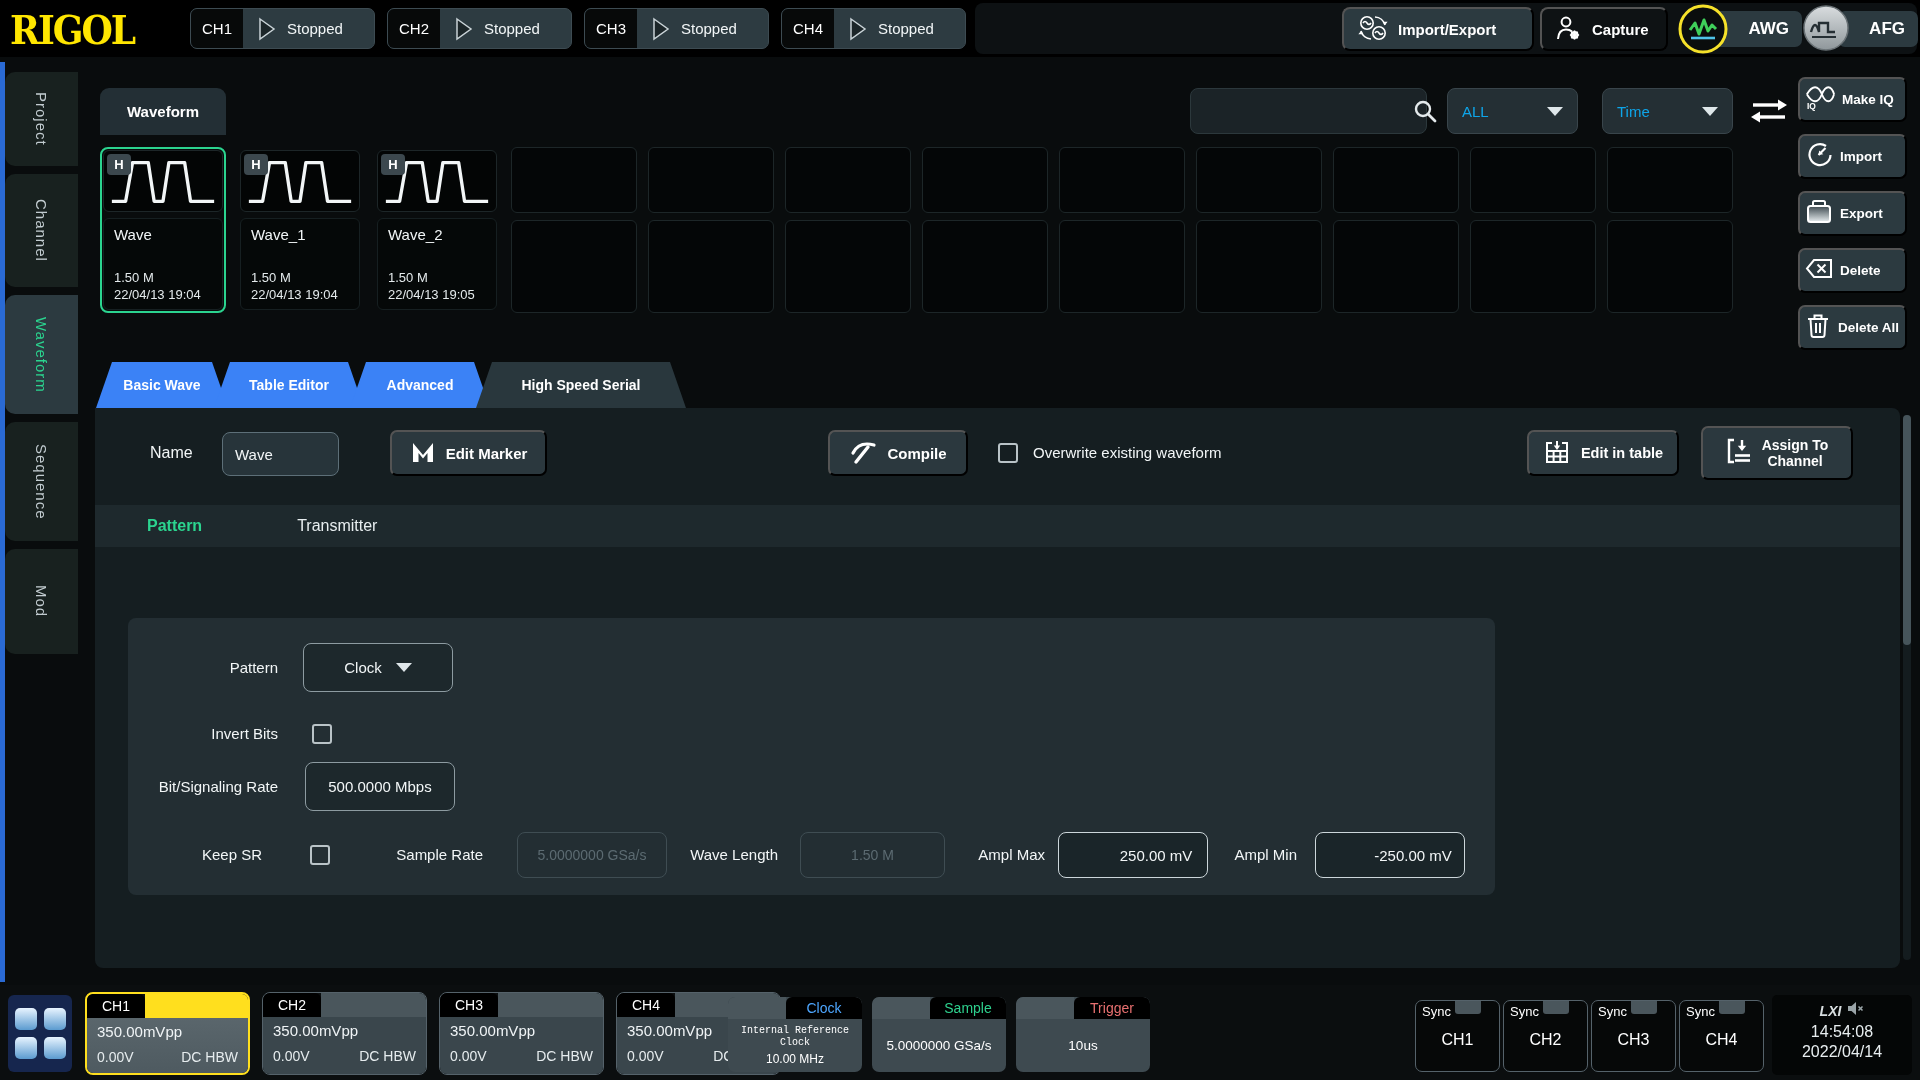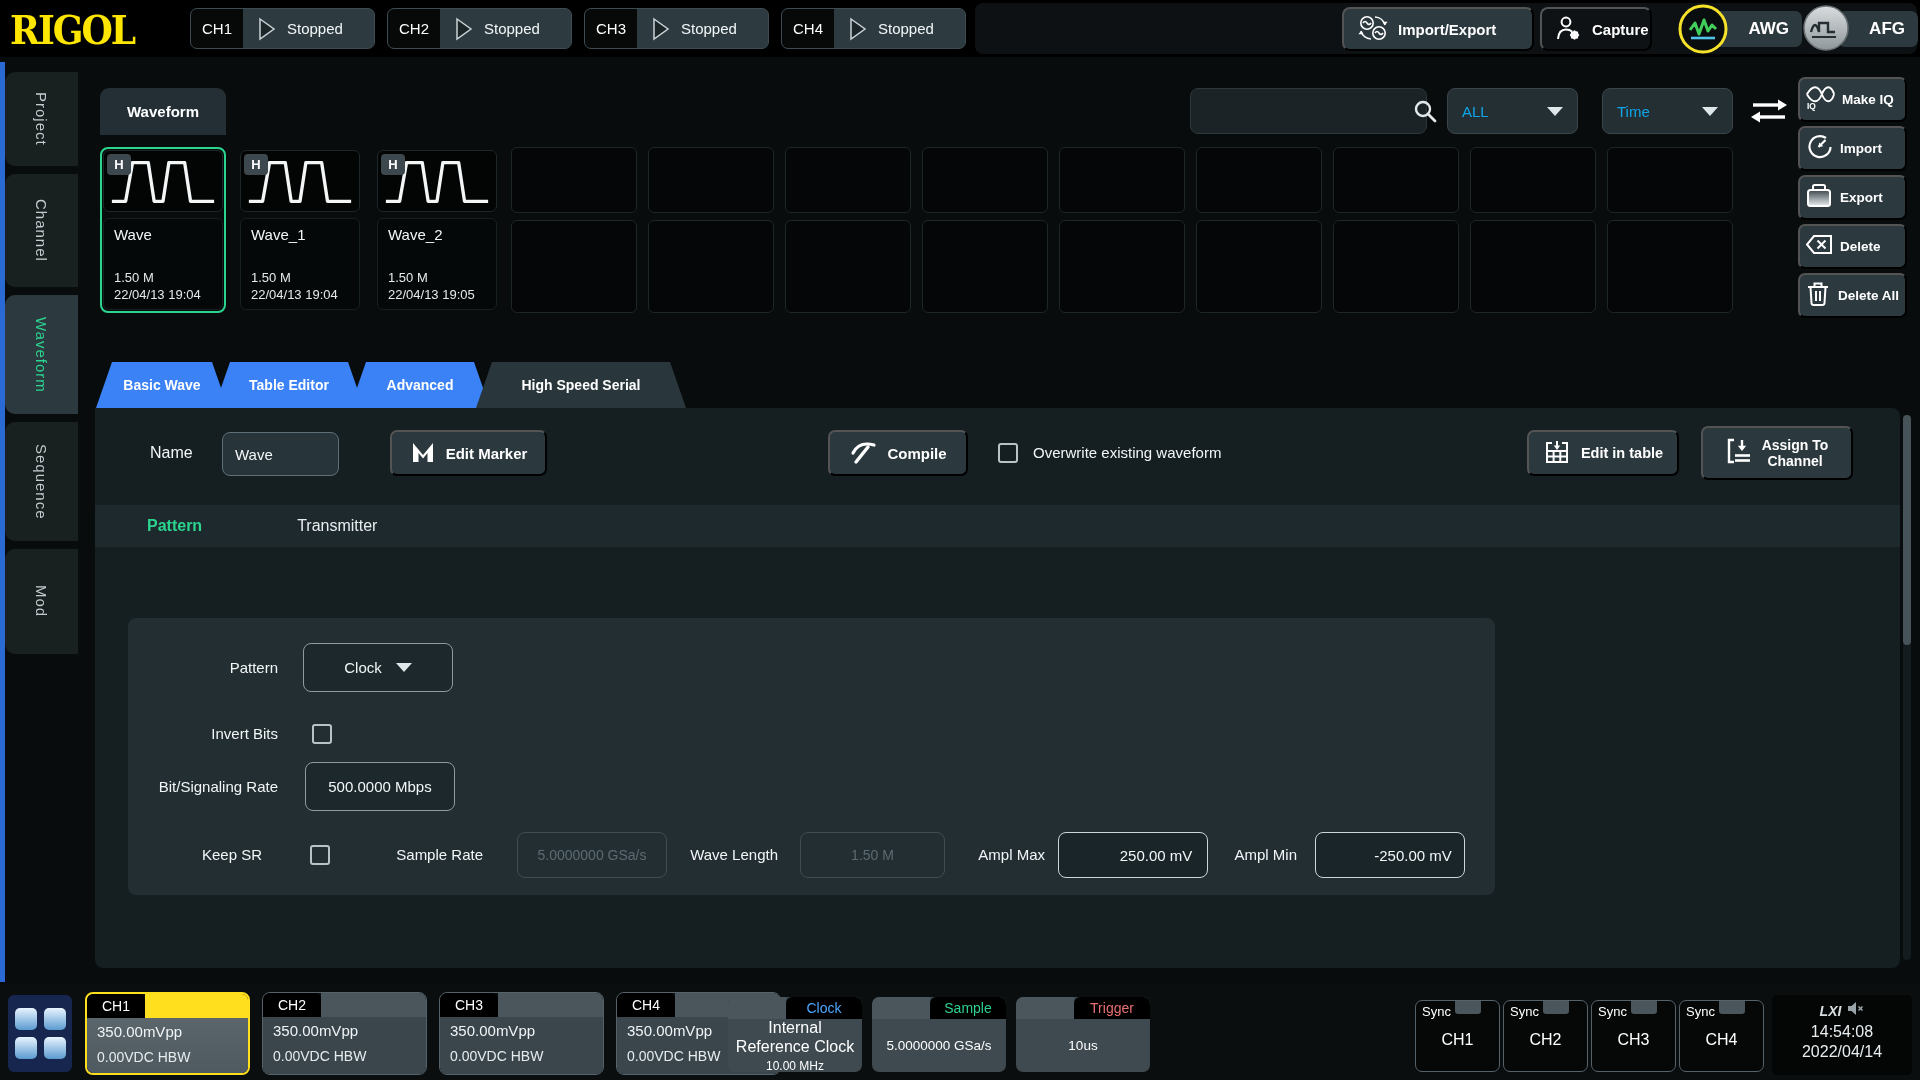--- a/index.html
+++ b/index.html
@@ -15,21 +15,21 @@
              border-radius:7px; display:flex; align-items:center; overflow:hidden; }
   .ch-chip .tag { width:52px; height:100%; background:#070909; color:#fff; font-size:15px;
                   display:flex; align-items:center; justify-content:center; }
   .ch-chip .play { margin-left:14px; display:flex; }
   .ch-chip .st { margin-left:10px; font-size:15px; color:#f2f6f7; }
   #chip1{left:190px} #chip2{left:387px} #chip3{left:584px} #chip4{left:781px}
   #tr-panel { position:absolute; left:975px; top:3px; width:942px; height:51px; background:#0d1113; border-radius:8px; }
   .top-btn { position:absolute; top:7px; height:44px; background:#2c3a40; border-radius:8px;
              display:flex; align-items:center; gap:10px; padding:0 14px; font-weight:bold; font-size:15px; color:#fff; }
   #btn-impexp { left:1342px; width:192px; }
-  #btn-capture { left:1540px; width:112px; background:#0e1214;text-align:right; }
+  #btn-capture { left:1540px; width:128px; background:#0e1214;text-align:right; }
   .inst-chip { position:absolute; top:11px; height:36px; background:#2c3a40; border-radius:7px;
                color:#fff; font-weight:bold; font-size:17px; display:flex; align-items:center; justify-content:flex-end; padding-right:13px; }
   #awg-chip { left:1712px; width:90px; }
   #afg-chip { left:1838px; width:80px; }
   .inst-circle { position:absolute; top:3px; }
 
   
   #blue-line { position:absolute; left:0; top:62px; width:5px; height:920px; background:#2a6ad4; }
   .side-tab { position:absolute; left:5px; width:73px; background:#18211f; border-radius:10px 0 0 10px;
               color:#c2ccd0; writing-mode:vertical-rl; text-align:center; font-size:15px; letter-spacing:1px;
@@ -46,21 +46,21 @@
                 border:1px solid #2c383c; border-radius:8px; display:flex; align-items:center; }
   #search-box input { flex:1; background:transparent; border:none; outline:none; color:#e8eef0;
                       font-size:15px; padding:0 8px 0 14px; font-family:inherit; }
   .dd { position:absolute; top:88px; height:46px; background:#242f34; border:1px solid #39454b; border-radius:8px;
         display:flex; align-items:center; justify-content:space-between; padding:0 14px; font-size:15px; color:#0ea5e9; }
   #dd-all { left:1447px; width:131px; }
   #dd-time { left:1602px; width:131px; }
   .caret { width:0; height:0; border-left:8px solid transparent; border-right:8px solid transparent; border-top:9px solid #dfe7ea; }
   #swap-btn { position:absolute; left:1748px; top:92px; width:42px; height:38px; display:flex; align-items:center; justify-content:center; }
 
-  #actions { position:absolute; left:1798px; top:77px; width:109px; display:flex; flex-direction:column; gap:4px; }
+  #actions { position:absolute; left:1798px; top:77px; width:109px; display:flex; flex-direction:column; gap:12px; }
   .act-btn { height:45px; background:#2c3a40; border-radius:7px; display:flex; align-items:center; gap:7px;
              padding:0 5px; color:#fff; font-weight:bold; font-size:13.5px; }
   .act-btn svg { flex:0 0 auto; }
 
   
   #wave-grid { position:absolute; left:100px; top:147px; display:grid; grid-auto-flow:column;
                grid-template-rows:66px 93px; grid-auto-columns:126px; column-gap:11px; row-gap:7px; }
   .wave-card { grid-row:1 / span 2; border:2px solid transparent; border-radius:8px; padding:1px;
                display:flex; flex-direction:column; }
   .wave-card.selected { border-color:#2bd48f; }
@@ -147,33 +147,33 @@
              border:1px solid #55626a; }
   .ch-card.selected { border:2px solid #ffdf1e; }
   .ch-head { height:24px; display:flex; }
   .ch-head .tag { width:58px; background:#000; color:#fff; font-size:14px; display:flex; align-items:center;
                   justify-content:center; border-radius:6px 6px 0 0; }
   .ch-head .rest { flex:1; background:#4a565c; }
   .ch-card.selected .ch-head .rest { background:#ffdf1e; }
   .ch-body { height:100%; background:#3a464c; padding:5px 10px 0; }
   .ch-card.selected .ch-body { background:linear-gradient(180deg,#5a666c,#49555b); }
   .ch-amp { font-size:15px; color:#f0f4f6; }
-  .ch-line2 { display:flex; justify-content:flex-start; margin-top:9px; font-size:14px; color:#e6ecee; }
+  .ch-line2 { display:flex; justify-content:space-between; margin-top:9px; font-size:14px; color:#e6ecee; }
   #chc1{left:85px} #chc2{left:262px} #chc3{left:439px} #chc4{left:616px}
 
   .mid-card { position:absolute; top:12px; width:134px; height:75px; border-radius:7px; overflow:hidden; background:#3e4a50; }
   .mid-head { height:22px; display:flex; }
   .mid-head .ear { flex:1; background:#4a565c; border-radius:7px 0 0 0; }
   .mid-head .tag { width:76px; background:#000; font-size:14px; display:flex; align-items:center;
                    justify-content:center; border-radius:6px 6px 0 0; }
   .mid-body { height:53px; display:flex; flex-direction:column; align-items:center; justify-content:center;
               text-align:center; color:#fff; }
   #card-clock{left:728px} #card-sample{left:872px} #card-trigger{left:1016px}
   #card-clock .tag{color:#4da6ff} #card-sample .tag{color:#2ed18e} #card-trigger .tag{color:#e87070}
-  #clock-src { font-size:16px; line-height:1.2; width:120px; }
+  #clock-src { font-size:10px; line-height:1.2; width:120px;font-family:Liberation Mono, monospace; }
   #clock-val { font-size:12px; margin-top:3px; }
   #sample-val,#trigger-val { font-size:13.5px; }
 
   .sync-card { position:absolute; top:15px; width:85px; height:72px; background:#060808;
                border:1px solid #55626a; border-radius:7px; padding:3px 0 0 6px; }
   .sync-head { display:flex; align-items:flex-start; gap:4px; }
   .sync-head .lbl { font-size:13px; color:#fff; }
   .sync-head .ear { width:26px; height:13px; background:#4a565c; border-radius:0 0 3px 3px; margin-top:-3px; }
   .sync-ch { text-align:center; font-size:16px; color:#fff; margin-top:12px; padding-right:6px; }
   #sync1{left:1415px} #sync2{left:1503px} #sync3{left:1591px} #sync4{left:1679px}

